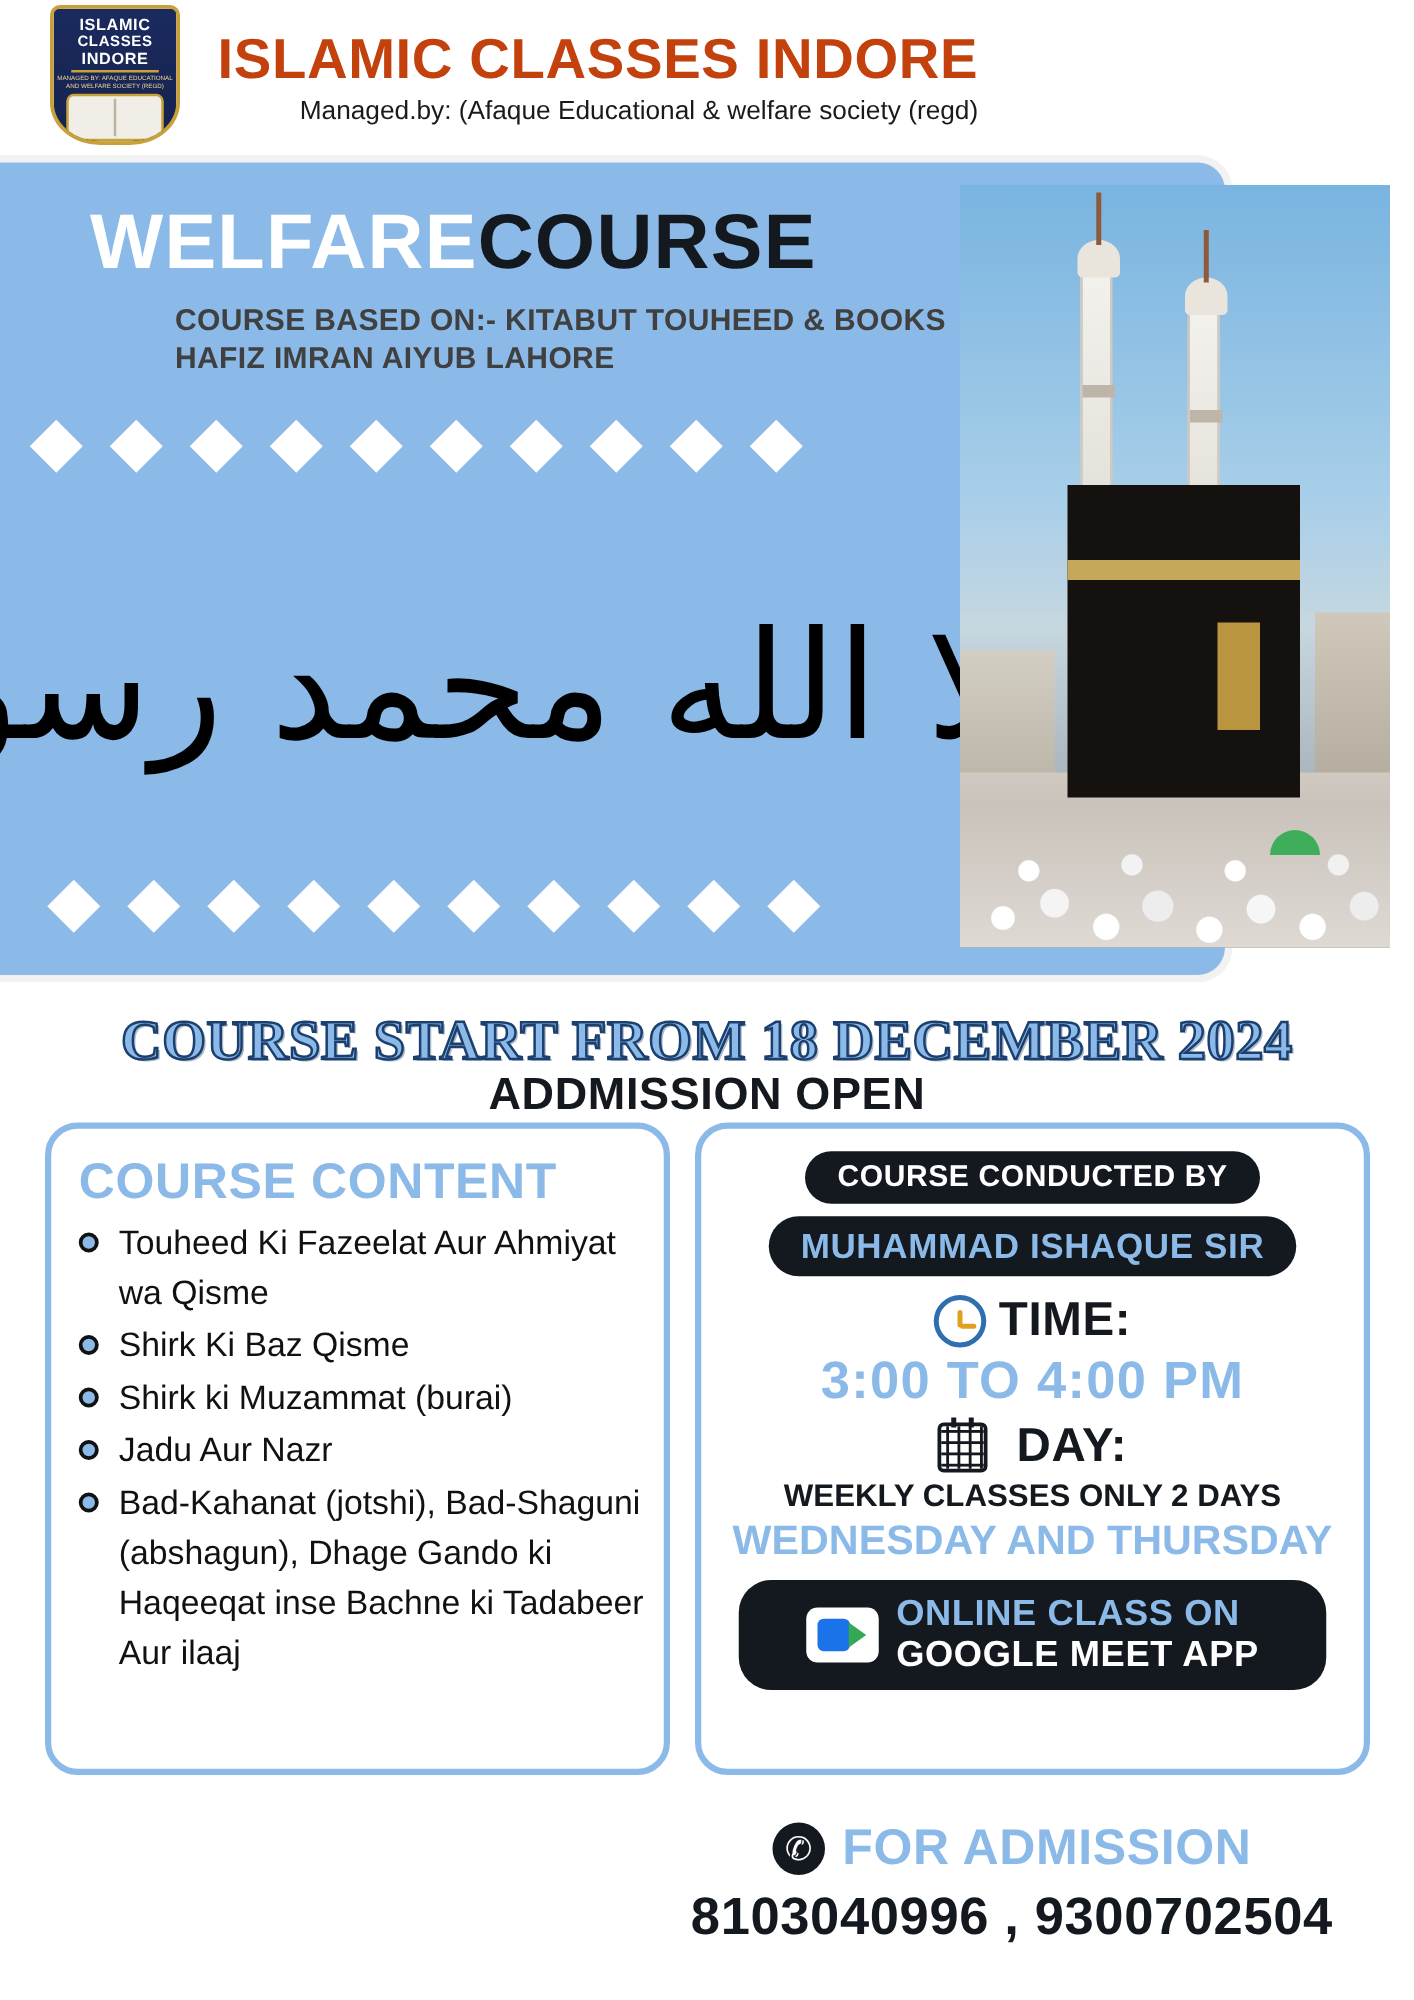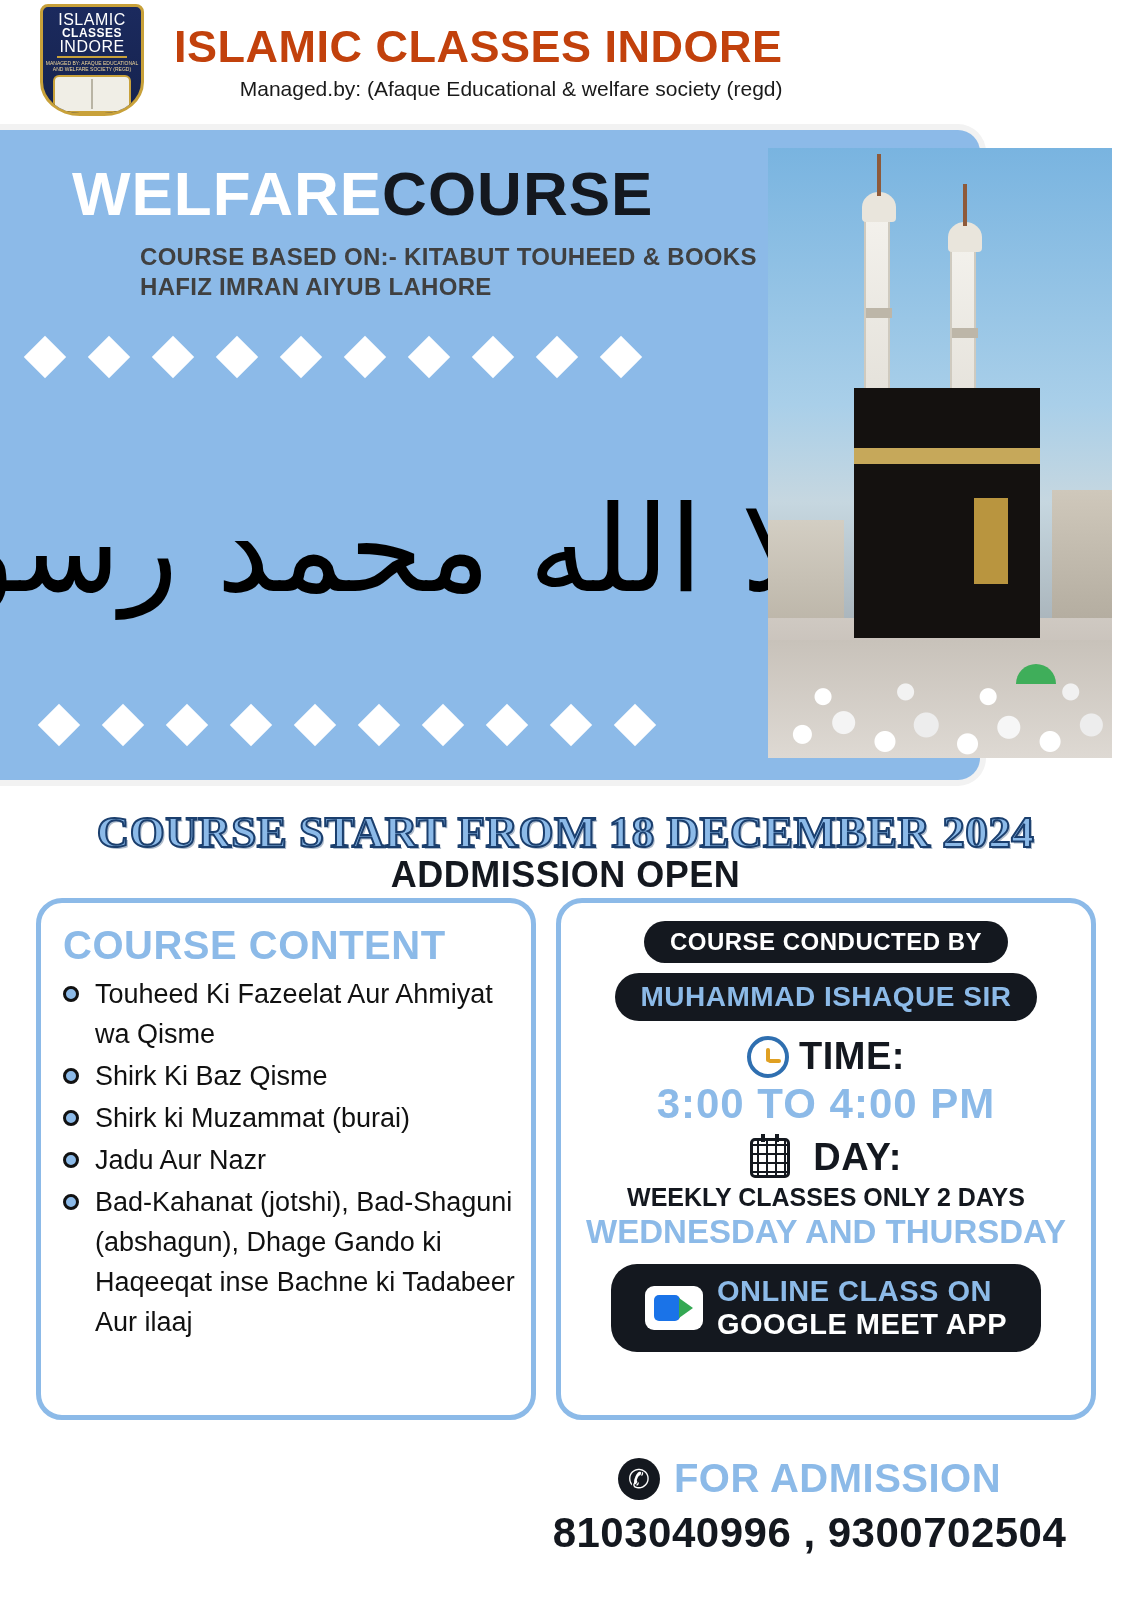--- a/index.html
+++ b/index.html
@@ -31,21 +31,21 @@
     position: absolute; left: 12px; top: 2px;
     width: 104px; height: 112px;
     background: linear-gradient(#1b2a5e, #16234e);
     border: 3px solid #c8a13a;
     border-radius: 8px 8px 40px 40px / 8px 8px 34px 34px;
     display: flex; flex-direction: column; align-items: center;
     padding-top: 6px;
     overflow: hidden;
   }
   .logo-line1 {
-    color: #ffffff; font-size: 16px; font-weight: normal;
+    color: #ffffff; font-size: 13px; font-weight: bold;
     letter-spacing: .5px; line-height: 13px; text-align: center;
   }
   .logo-line2 {
     color: #ffffff; font-size: 12px; font-weight: bold;
     letter-spacing: .5px; line-height: 14px; text-align: center;
   }
   .logo-rule {
     width: 70px; height: 2px; background: #c8a13a; margin: 3px 0 2px;
   }
   .logo-sub {
@@ -278,21 +278,21 @@
   }
   .cal-icon:before, .cal-icon:after {
     content: ""; position: absolute; top: -7px; width: 4px; height: 8px; background: #14181f;
   }
   .cal-icon:before { left: 8px; }
   .cal-icon:after { right: 8px; }
   .day-label { font-size: 38px; font-weight: 800; color: #14181f; letter-spacing: .5px; }
   .weekly { margin-top: 4px; font-size: 25px; font-weight: 800; color: #14181f; }
   .days { margin-top: 2px; font-size: 33px; font-weight: 800; color: #8cbae8; line-height: 36px; }
   .meet-pill {
-    margin: 14px auto 0; width: 430px; height: 88px;
+    margin: 14px auto 0; width: 470px; height: 88px;
     background: #14181f; border-radius: 26px;
     display: flex; align-items: center; justify-content: center; gap: 14px;
   }
   .meet-icon {
     width: 58px; height: 44px; background: #ffffff; border-radius: 9px; position: relative;
   }
   .meet-icon .cam {
     position: absolute; left: 9px; top: 9px; width: 26px; height: 26px;
     background: #1a73e8; border-radius: 5px;
   }

